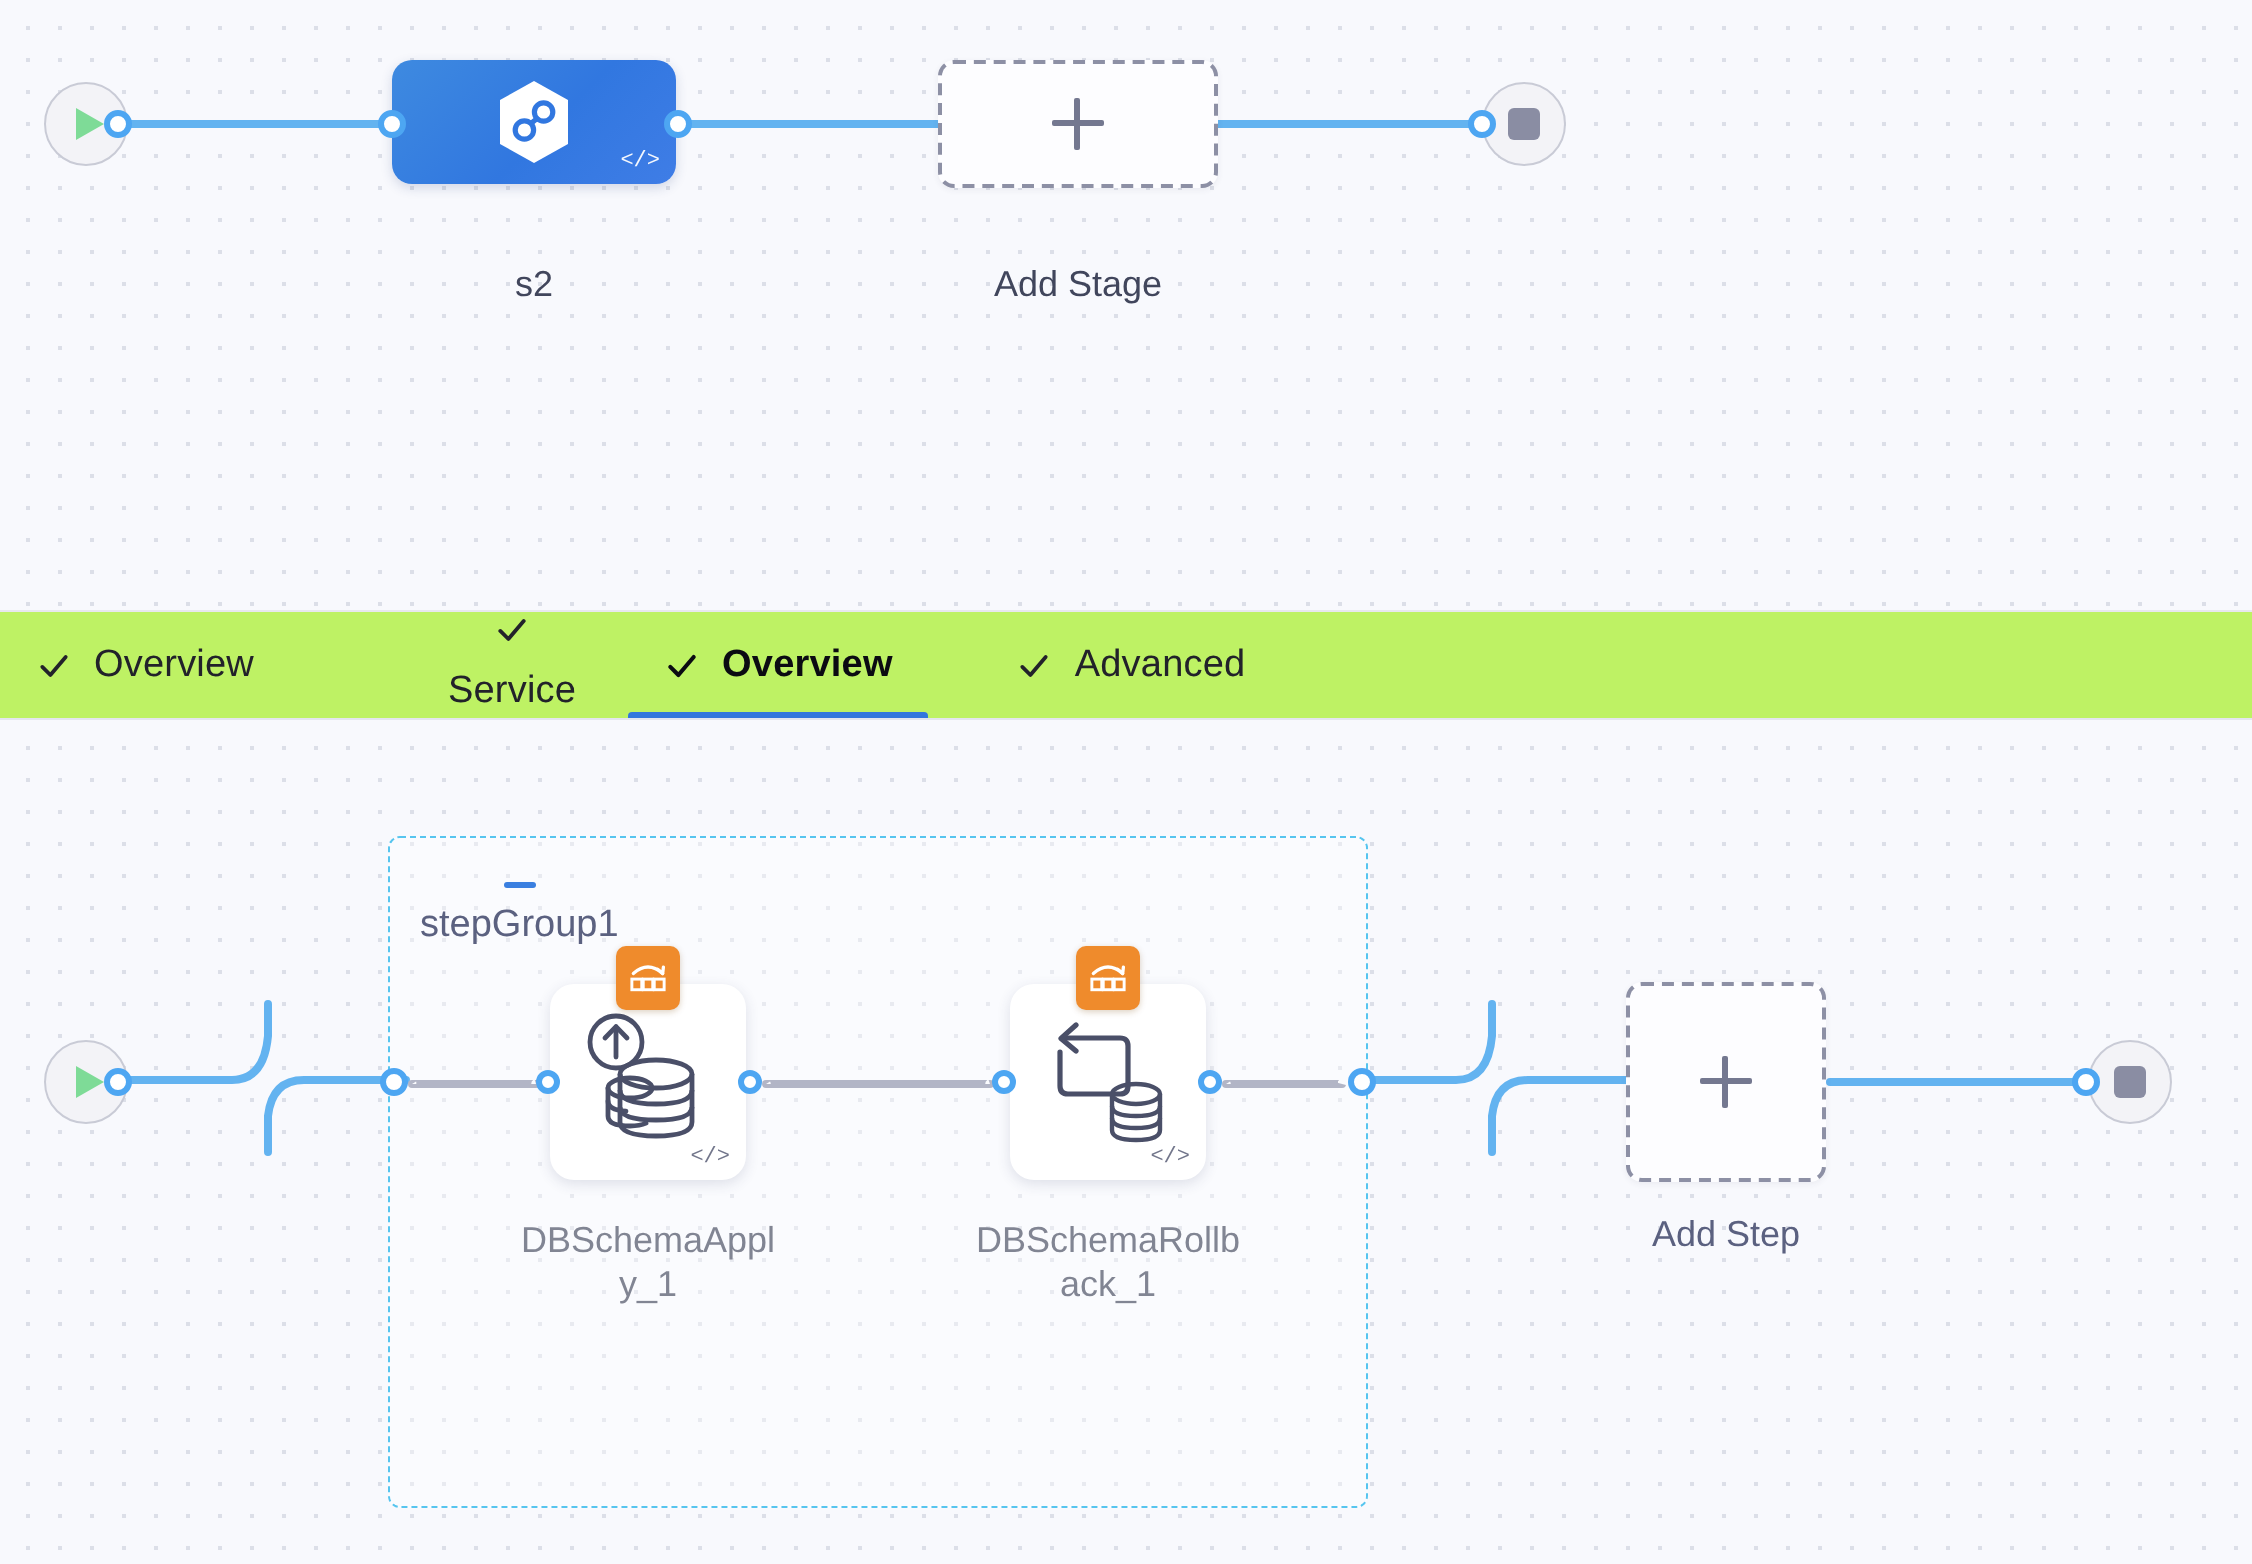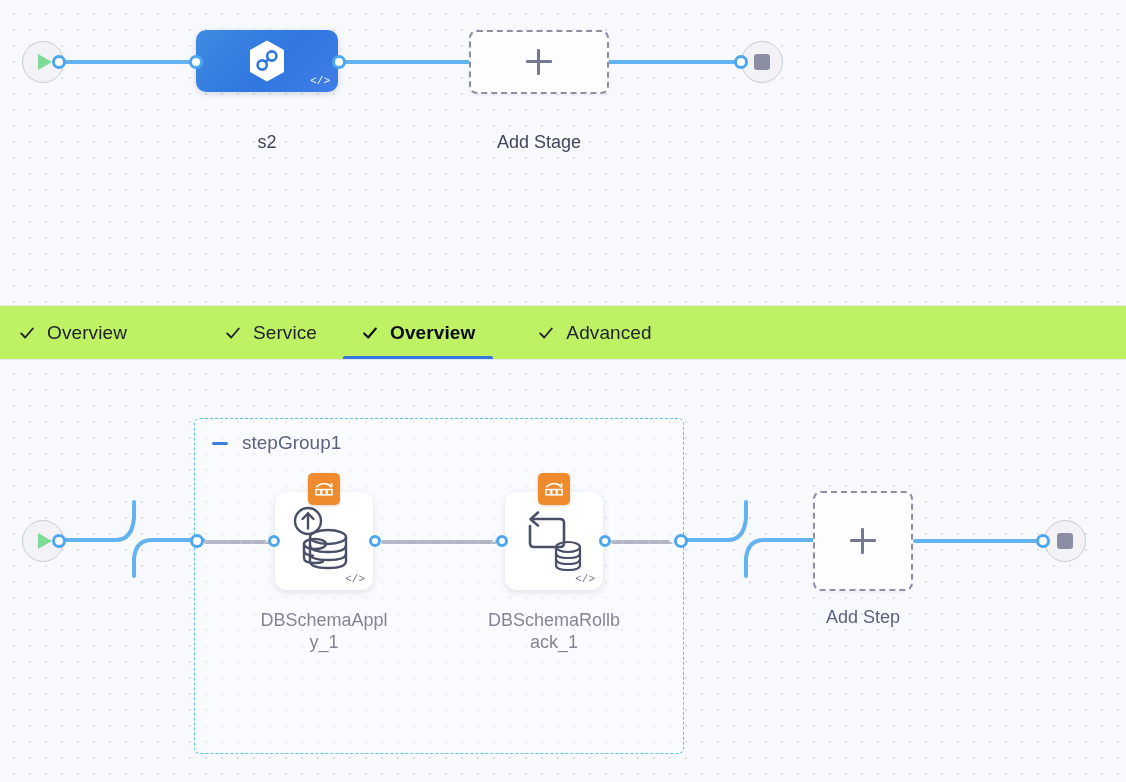--- a/index.html
+++ b/index.html
@@ -185,22 +185,23 @@
     position: absolute;
     border: 1.5px dashed #56c5ef;
     border-radius: 6px;
     background: rgba(255,255,255,0.34);
     box-sizing: border-box;
     z-index: 1;
   }
   .sg-header {
     position: absolute;
     left: 22px; top: 14px;
-    display: flex; align-items: center; gap: 12px;
+    display: flex; align-items: center; 
     z-index: 3;
+    flex-direction: column;
   }
   .sg-collapse {
     width: 20px; height: 20px;
     display: flex; align-items: center; justify-content: center;
     cursor: pointer;
   }
   .sg-collapse i {
     display: block; width: 16px; height: 3px;
     background: #3a7fe0; border-radius: 2px;
   }
@@ -250,21 +251,21 @@
   <div class="port" style="left:734px; top:55px;"></div>
 </div>
 
 <div class="tabbar">
   <div class="tab" style="margin-left:18px;">
     <svg class="tick" viewBox="0 0 20 20">
       <path d="M3.5 10.5 L8 15 L16.5 5" fill="none" stroke="#22222a" stroke-width="2.1" stroke-linecap="round" stroke-linejoin="round"></path>
     </svg>
     <span class="tab-label">Overview</span>
   </div>
-  <div class="tab" style="margin-left:97px;">
+  <div class="tab" style="margin-left:97px;flex-direction:column;">
     <svg class="tick" viewBox="0 0 20 20">
       <path d="M3.5 10.5 L8 15 L16.5 5" fill="none" stroke="#22222a" stroke-width="2.1" stroke-linecap="round" stroke-linejoin="round"></path>
     </svg>
     <span class="tab-label">Service</span>
   </div>
   <div class="tab active" style="margin-left:44px;">
     <svg class="tick" viewBox="0 0 20 20">
       <path d="M3.5 10.5 L8 15 L16.5 5" fill="none" stroke="#0b0b12" stroke-width="2.3" stroke-linecap="round" stroke-linejoin="round"></path>
     </svg>
     <span class="tab-label">Overview</span>

